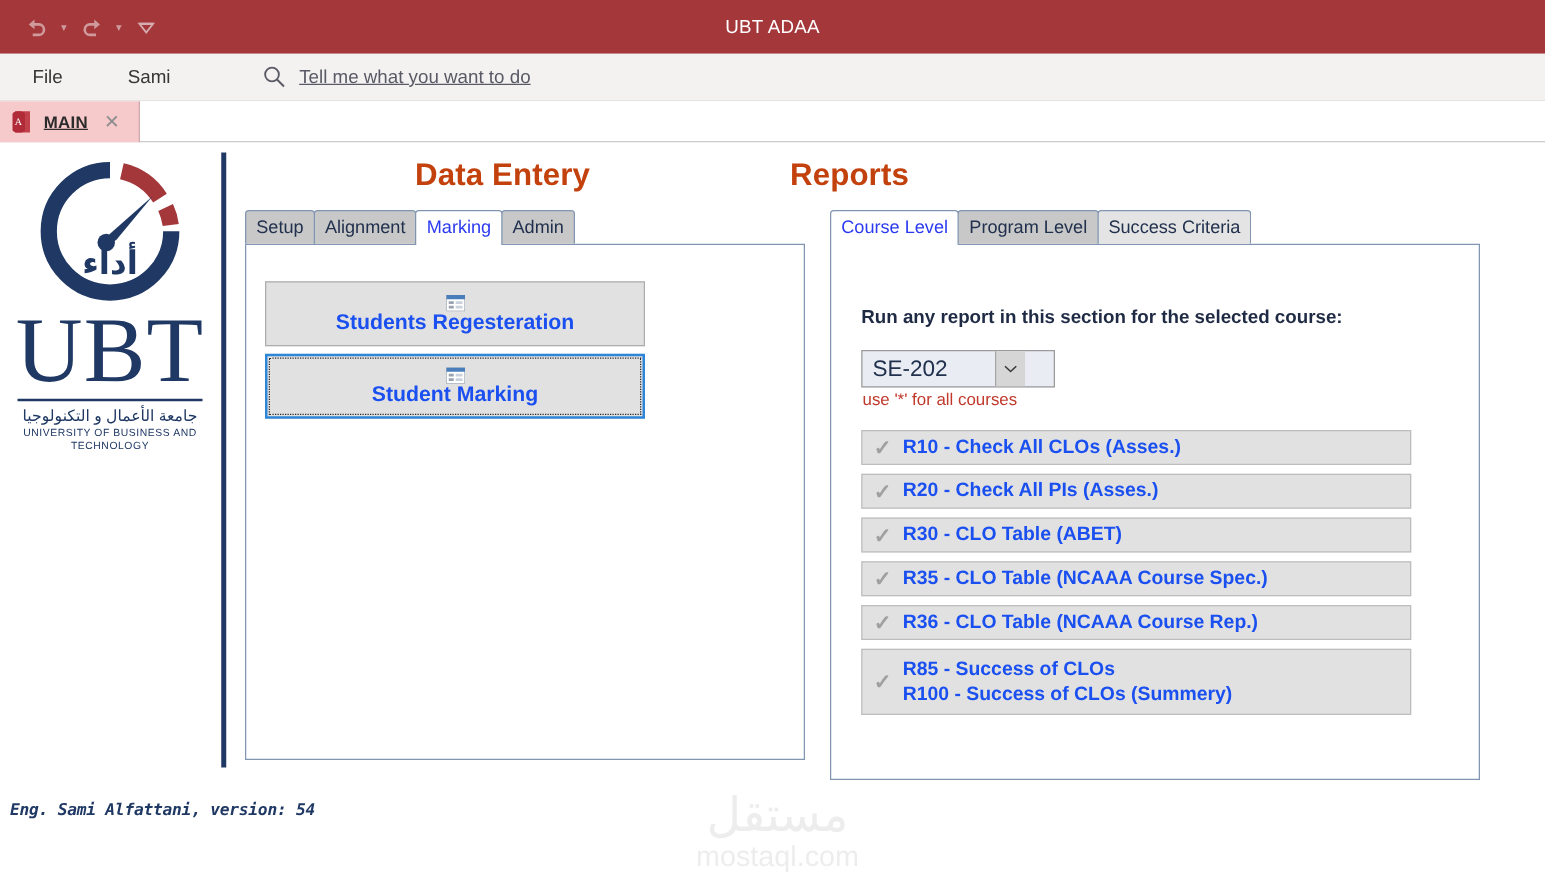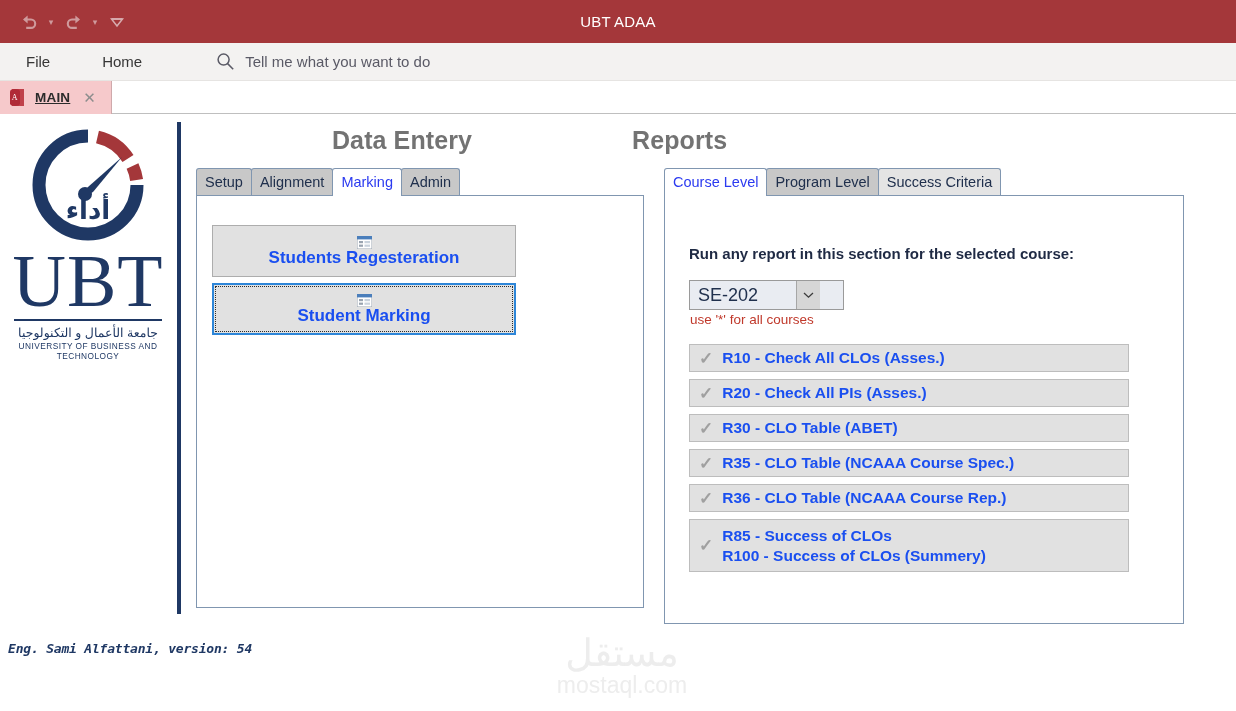--- a/index.html
+++ b/index.html
@@ -38,21 +38,21 @@
     background: #f3f2f1;
     display: flex; align-items: center;
     border-bottom: 1px solid #e6e4e2;
   }
   .menu-item {
     font-size: 15px; color: #363636; padding: 0 26px; height: 38px;
     display: flex; align-items: center;
   }
   .tellme {
     display: flex; align-items: center; gap: 10px; margin-left: 48px;
-    color: #5a5a66; font-size: 15px;
+    color: #5a5a66; font-size: 15px; text-decoration: underline;
   }
   .tellme svg { display:block; }
 
   
   .doctabs {
     position: absolute; left: 0; top: 81px; width: 1236px; height: 33px;
     background: #ffffff; border-bottom: 1px solid #bfbfbf;
   }
   .doctab {
     position: absolute; left: 0; top: 0; height: 33px;
@@ -83,21 +83,21 @@
   .ubt-en { text-align: center; font-size: 8.3px; color: #1f3864; letter-spacing: .45px; margin-top: 1px; }
 
   
   .vdivider {
     position: absolute; left: 177px; top: 8px; width: 4px; height: 492px;
     background: #1f3864;
   }
 
   
   .section-title {
-    position: absolute; font-size: 25px; font-weight: bold; color: #737373;
+    position: absolute; font-size: 25px; font-weight: bold; color: #c2410c;
     letter-spacing: .1px;
   }
 
   
   .tabctl { position: absolute; }
   .tabrow { position: absolute; left: 0; top: 0; display: flex; align-items: flex-end; z-index: 3; }
   .tabbtn {
     border: 1px solid #8096b0; border-bottom: none;
     background: #c8c8c8; color: #20304d;
     font-size: 14.5px; font-weight: normal;
@@ -196,21 +196,21 @@
             <path d="M2.5 4 H13.5 L8 11 Z" fill="none" stroke="#d7acae" stroke-width="1.5"></path>
             <path d="M2.5 4 H13.5" stroke="#d7acae" stroke-width="1.8"></path>
           </svg>
       </div>
     </div>
     <div class="title-text">UBT ADAA</div>
   </div>
 
   <div class="menubar">
     <div class="menu-item">File</div>
-    <div class="menu-item">Home</div>
+    <div class="menu-item">Sami</div>
     <div class="tellme">
       <span>
         <svg width="19" height="19" viewBox="0 0 19 19">
             <circle cx="7.6" cy="7.6" r="5.5" fill="none" stroke="#5a5a66" stroke-width="1.5"></circle>
             <path d="M11.6 11.6 L17.2 17.2" stroke="#5a5a66" stroke-width="1.5" fill="none"></path>
           </svg>
       </span>
       <span>Tell me what you want to do</span>
     </div>
   </div>

